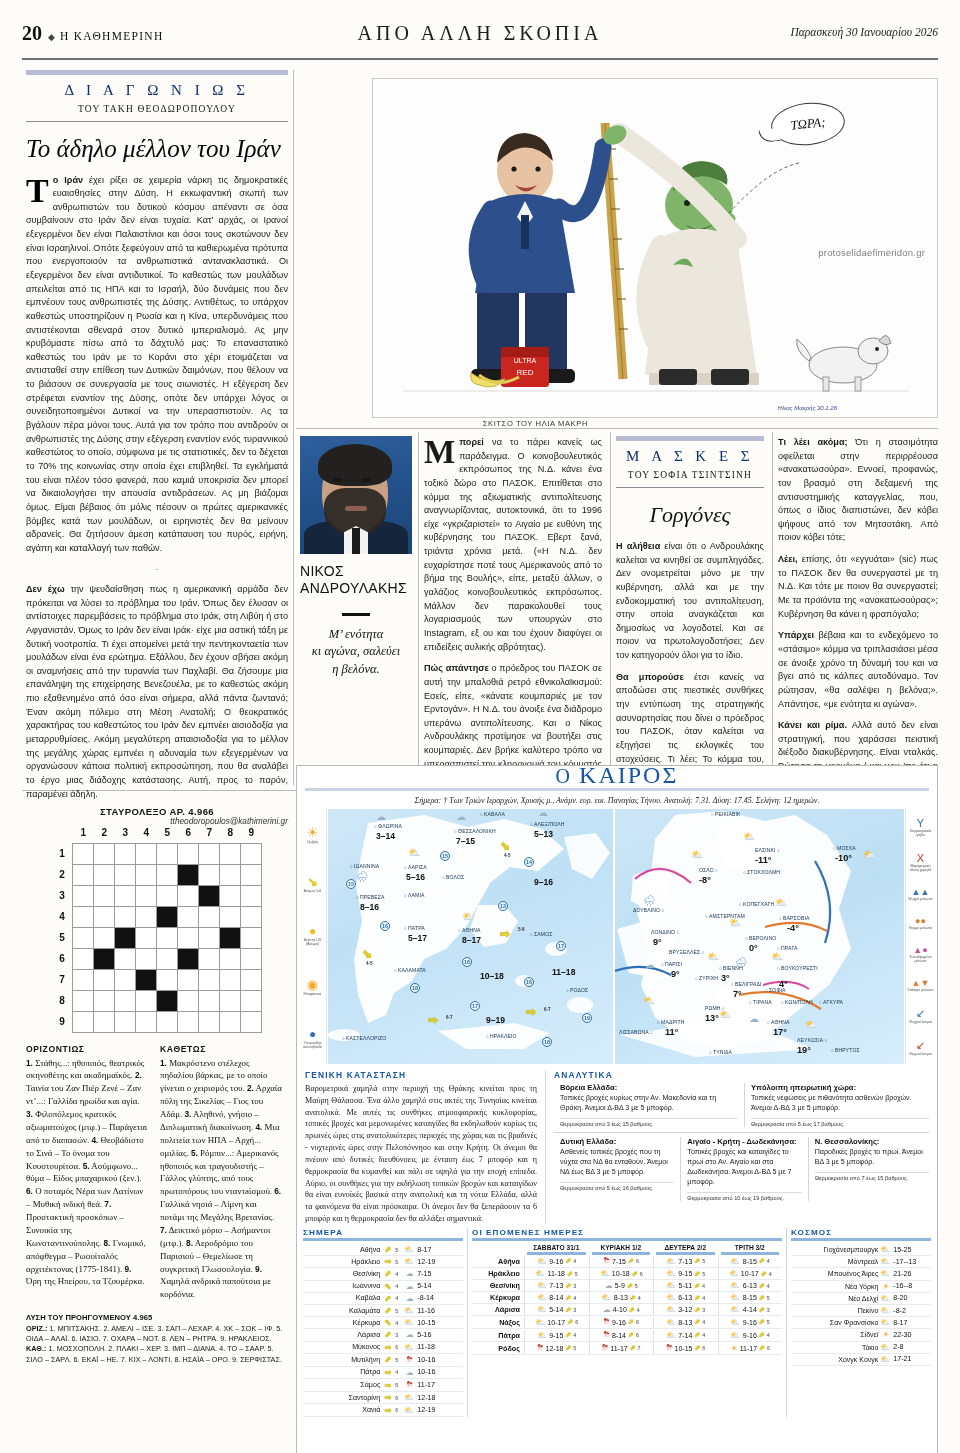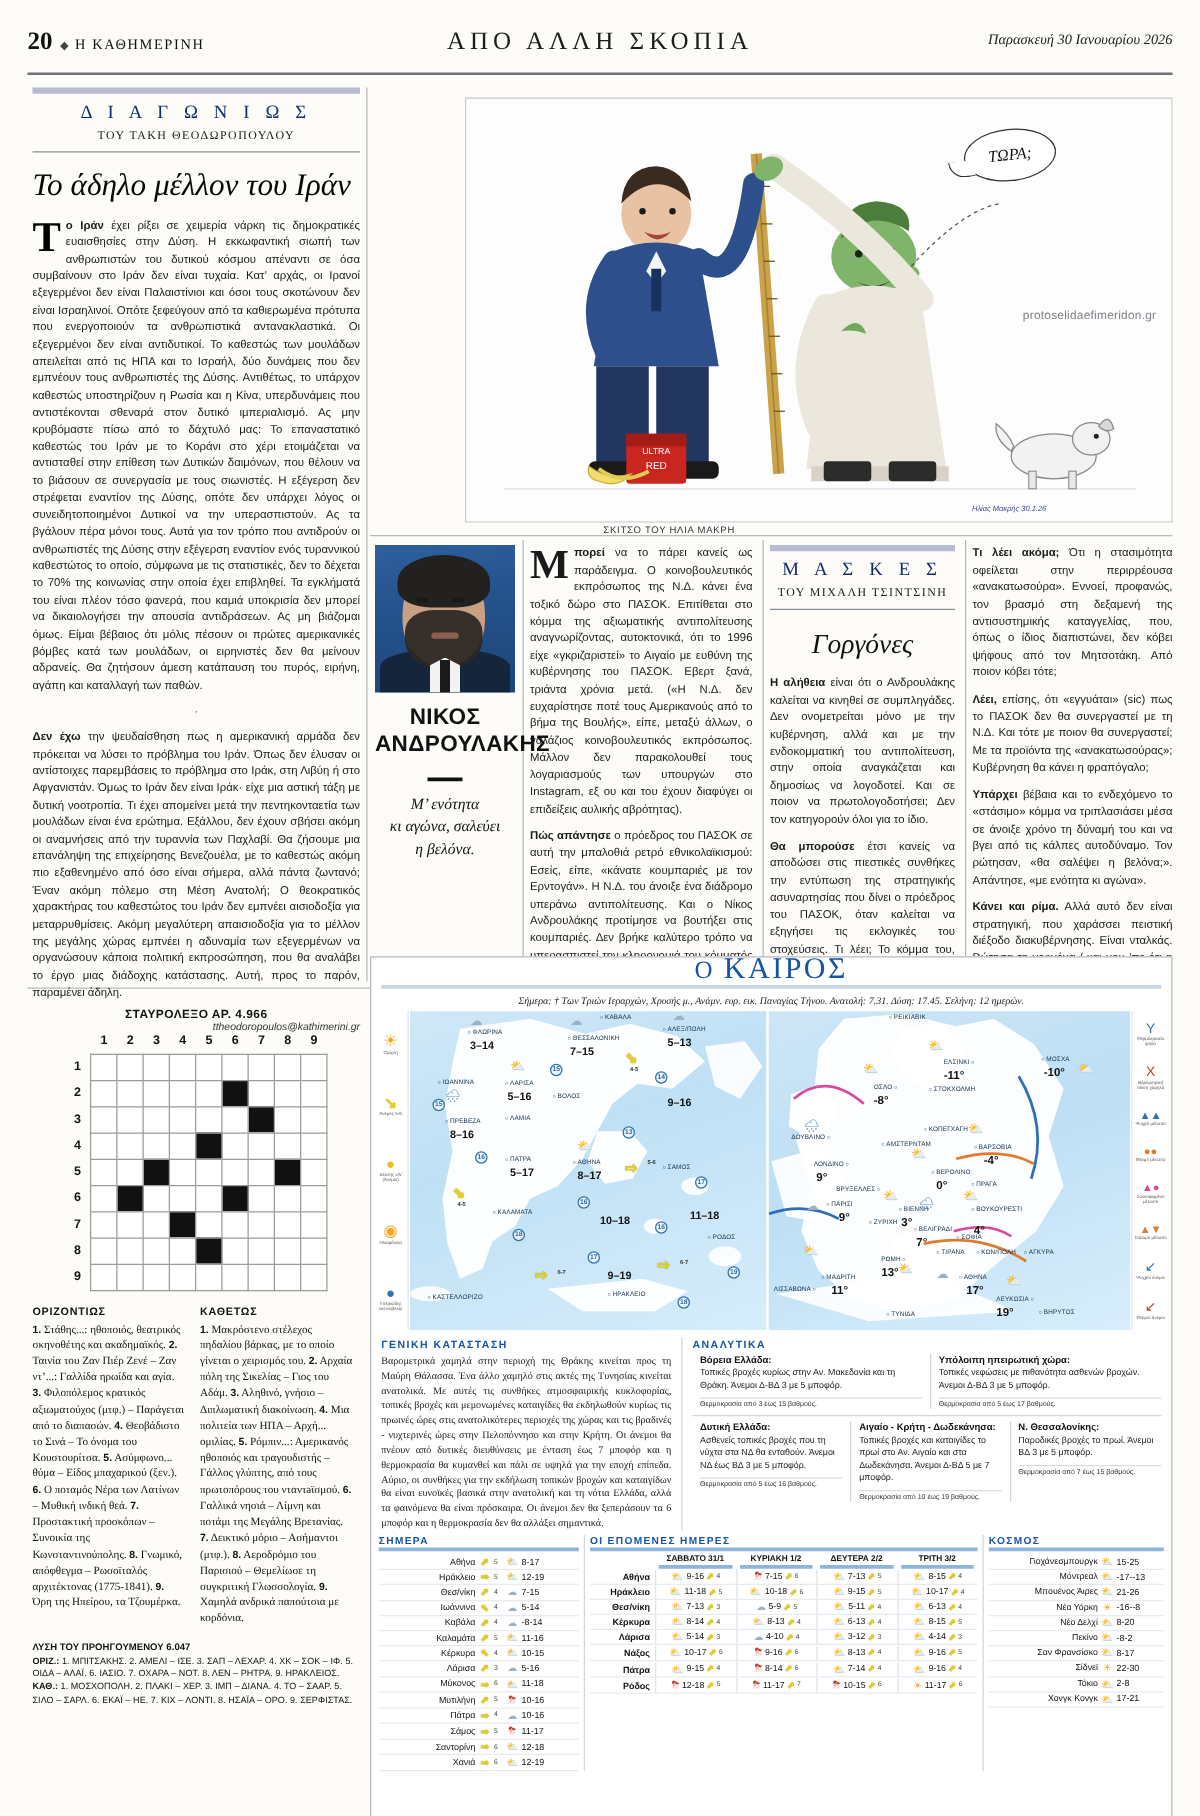--- a/index.html
+++ b/index.html
@@ -118,21 +118,21 @@
   .pt-body {
     position:absolute; left:4px; bottom:0; width:104px; height:34px;
     background:#15263c; border-radius:40% 40% 0 0;
   }
   .pt-shirt{
     position:absolute; left:44px; bottom:0; width:24px;height:28px;background:#f2f2f2;
     clip-path:polygon(50% 0,100% 22%,100% 100%,0 100%,0 22%);
   }
   .pt-tie{position:absolute; left:52px; bottom:0; width:8px;height:26px;background:#1b1b1b;}
   .pname {
-    text-align:center; font-weight:bold; font-size:18px; line-height:1.2;
+    text-align:left; font-weight:normal; font-size:14px; line-height:1.2;
     margin-top:9px; letter-spacing:0.3px; color:#111;
   }
   .pdash { width:28px; height:3px; background:#111; margin:16px auto 10px; }
   .pquote {
     text-align:center; font-family:"Liberation Serif", serif; font-style:italic;
     font-size:12.5px; line-height:1.42; color:#111;
   }
   .col3 { position:absolute; left:424px; top:436px; width:178px; }
   .col4 { position:absolute; left:616px; top:436px; width:148px; }
   .col5 { position:absolute; left:778px; top:436px; width:160px; }
@@ -408,21 +408,21 @@
 
   <div class="col3 body-text">
     <p class="dropcap-m"><span class="lead-b">Μπορεί</span><span> να το πάρει κανείς ως παράδειγμα. Ο κοινοβουλευτικός εκπρόσωπος της Ν.Δ. κάνει ένα τοξικό δώρο στο ΠΑΣΟΚ. Επιτίθεται στο κόμμα της αξιωματικής αντιπολίτευσης αναγνωρίζοντας, αυτοκτονικά, ότι το 1996 είχε «γκριζαριστεί» το Αιγαίο με ευθύνη της κυβέρνησης του ΠΑΣΟΚ. Εβερτ ξανά, τριάντα χρόνια μετά. («Η Ν.Δ. δεν ευχαρίστησε ποτέ τους Αμερικανούς από το βήμα της Βουλής», είπε, μεταξύ άλλων, ο γαλάζιος κοινοβουλευτικός εκπρόσωπος. Μάλλον δεν παρακολουθεί τους λογαριασμούς των υπουργών στο Instagram, εξ ου και του έχουν διαφύγει οι επιδείξεις αυλικής αβρότητας).</span></p>
     <p><span class="lead-b">Πώς απάντησε</span><span> ο πρόεδρος του ΠΑΣΟΚ σε αυτή την μπαλοθιά ρετρό εθνικολαϊκισμού: Εσείς, είπε, «κάνατε κουμπαριές με τον Ερντογάν». Η Ν.Δ. του άνοιξε ένα διάδρομο υπεράνω αντιπολίτευσης. Και ο Νίκος Ανδρουλάκης προτίμησε να βουτήξει στις κουμπαριές. Δεν βρήκε καλύτερο τρόπο να υπερασπιστεί την κληρονομιά του κόμματός του στην εξωτερική πολιτική;</span></p>
     <p><span class="lead-b">Το παράδειγμα</span><span> είναι μάλλον ενδεικτικό ενός αντιπολιτευτικού ρεπερτορίου που φαίνεται να έχει βρει εδώ και καιρό τα όριά του, ακόμη κι όταν το ΠΑΣΟΚ τυχαίνει να βρεθεί από τα λάθη των αντιπάλων του σε θέση υπεροχής.</span></p>
   </div>
 
   <div class="col4">
     <div class="kicker2-bar"></div>
     <div class="kicker">Μ Α Σ Κ Ε Σ</div>
-    <div class="byline">ΤΟΥ ΜΙΧΑΛΗ ΤΣΙΝΤΣΙΝΗ</div>
+    <div class="byline">ΤΟΥ ΣΟΦΙΑ ΤΣΙΝΤΣΙΝΗ</div>
     <div class="kicker-rule"></div>
     <h2 class="headline2">Γοργόνες</h2>
     <div class="body-text">
       <p><span class="lead-b">Η αλήθεια</span><span> είναι ότι ο Ανδρουλάκης καλείται να κινηθεί σε συμπληγάδες. Δεν ονομετρείται μόνο με την κυβέρνηση, αλλά και με την ενδοκομματική του αντιπολίτευση, στην οποία αναγκάζεται και δημοσίως να λογοδοτεί. Και σε ποιον να πρωτολογοδοτήσει; Δεν τον κατηγορούν όλοι για το ίδιο.</span></p>
       <p><span class="lead-b">Θα μπορούσε</span><span> έτσι κανείς να αποδώσει στις πιεστικές συνθήκες την εντύπωση της στρατηγικής ασυναρτησίας που δίνει ο πρόεδρος του ΠΑΣΟΚ, όταν καλείται να εξηγήσει τις εκλογικές του στοχεύσεις. Τι λέει; Το κόμμα του, φυσικά, πρέπει να είναι πρώτο και θα είναι. Ταυτόχρονα όμως δεν αρνείται ότι τα ποσοστά του βρίσκονται σε «στασιμότητα». Δεν ξεκολλάει από το 12%-13%, αλλά θα είναι πρώτο.</span></p>
     </div>
   </div>
 
   <div class="col5 body-text">
     <p><span class="lead-b">Τι λέει ακόμα;</span><span> Ότι η στασιμότητα οφείλεται στην περιρρέουσα «ανακατωσούρα». Εννοεί, προφανώς, τον βρασμό στη δεξαμενή της αντισυστημικής καταγγελίας, που, όπως ο ίδιος διαπιστώνει, δεν κόβει ψήφους από τον Μητσοτάκη. Από ποιον κόβει τότε;</span></p>
@@ -563,21 +563,21 @@
       <div class="clue-col">
         <div class="clue-h">ΟΡΙΖΟΝΤΙΩΣ</div>
         <div class="clue-list" id="across-list"><span><b>1.</b> Στάθης...: ηθοποιός, θεατρικός σκηνοθέτης και ακαδημαϊκός. </span><span><b>2.</b> Ταινία του Ζαν Πιέρ Ζενέ – Ζαν ντ’...: Γαλλίδα ηρωίδα και αγία. </span><span><b>3.</b> Φιλοπόλεμος κρατικός αξιωματούχος (μτφ.) – Παράγεται από το διαπασών. </span><span><b>4.</b> Θεοβάδιστο το Σινά – Το όνομα του Κουστουρίτσα. </span><span><b>5.</b> Ασύμφωνο... θύμα – Είδος μπαχαρικού (ξεν.). </span><span><b>6.</b> Ο ποταμός Νέρα των Λατίνων – Μυθική ινδική θεά. </span><span><b>7.</b> Προστακτική προσκόπων – Συνοικία της Κωνσταντινούπολης. </span><span><b>8.</b> Γνωμικό, απόφθεγμα – Ρωσοϊταλός αρχιτέκτονας (1775-1841). </span><span><b>9.</b> Όρη της Ηπείρου, τα Τζουμέρκα. </span></div>
       </div>
       <div class="clue-col">
         <div class="clue-h">ΚΑΘΕΤΩΣ</div>
         <div class="clue-list" id="down-list"><span><b>1.</b> Μακρόστενο στέλεχος πηδαλίου βάρκας, με το οποίο γίνεται ο χειρισμός του. </span><span><b>2.</b> Αρχαία πόλη της Σικελίας – Γιος του Αδάμ. </span><span><b>3.</b> Αληθινό, γνήσιο – Διπλωματική διακοίνωση. </span><span><b>4.</b> Μια πολιτεία των ΗΠΑ – Αρχή... ομιλίας. </span><span><b>5.</b> Ρόμπιν...: Αμερικανός ηθοποιός και τραγουδιστής – Γάλλος γλύπτης, από τους πρωτοπόρους του νταντaϊσμού. </span><span><b>6.</b> Γαλλικά νησιά – Λίμνη και ποτάμι της Μεγάλης Βρετανίας. </span><span><b>7.</b> Δεικτικό μόριο – Ασήμαντοι (μτφ.). </span><span><b>8.</b> Αεροδρόμιο του Παρισιού – Θεμελίωσε τη συγκριτική Γλωσσολογία. </span><span><b>9.</b> Χαμηλά ανδρικά παπούτσια με κορδόνια. </span></div>
       </div>
     </div>
     <div class="solution">
-      <div class="sol-h">ΛΥΣΗ ΤΟΥ ΠΡΟΗΓΟΥΜΕΝΟΥ 6.047</div>
+      <div class="sol-h">ΛΥΣΗ ΤΟΥ ΠΡΟΗΓΟΥΜΕΝΟΥ 4.965</div>
       <div><b>ΟΡΙΖ.:</b> <span>1. ΜΠΙΤΣΑΚΗΣ. 2. ΑΜΕΛΙ – ΙΣΕ. 3. ΣΑΠ – ΛΕΧΑΡ. 4. ΧΚ – ΣΟΚ – ΙΦ. 5. ΟΙΔΑ – ΑΛΑΪ. 6. ΙΑΣΙΟ. 7. ΟΧΑΡΑ – ΝΟΤ. 8. ΛΕΝ – ΡΗΤΡΑ. 9. ΗΡΑΚΛΕΙΟΣ.</span></div>
       <div><b>ΚΑΘ.:</b> <span>1. ΜΟΣΧΟΠΟΛΗ. 2. ΠΛΑΚΙ – ΧΕΡ. 3. ΙΜΠ – ΔΙΑΝΑ. 4. ΤΟ – ΣΑΑΡ. 5. ΣΙΛΟ – ΣΑΡΛ. 6. ΕΚΑΪ – ΗΕ. 7. ΚΙΧ – ΛΟΝΤΙ. 8. ΗΣΑΪΑ – ΟΡΟ. 9. ΣΕΡΦΙΣΤΑΣ.</span></div>
     </div>
   </div>
 
   <div class="wx">
     <div class="wx-title-row">
       <div class="wx-title">
         <span>Ο</span>
         <span class="big">ΚΑΙΡΟΣ</span>

